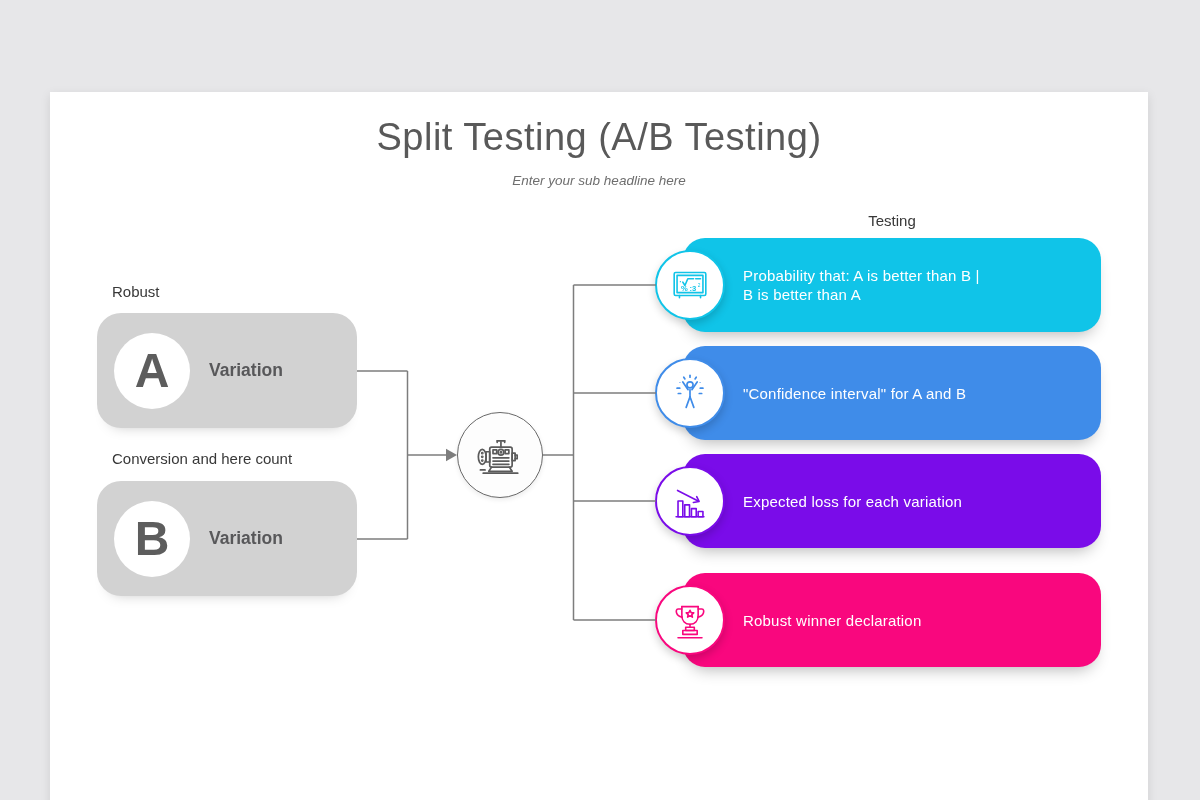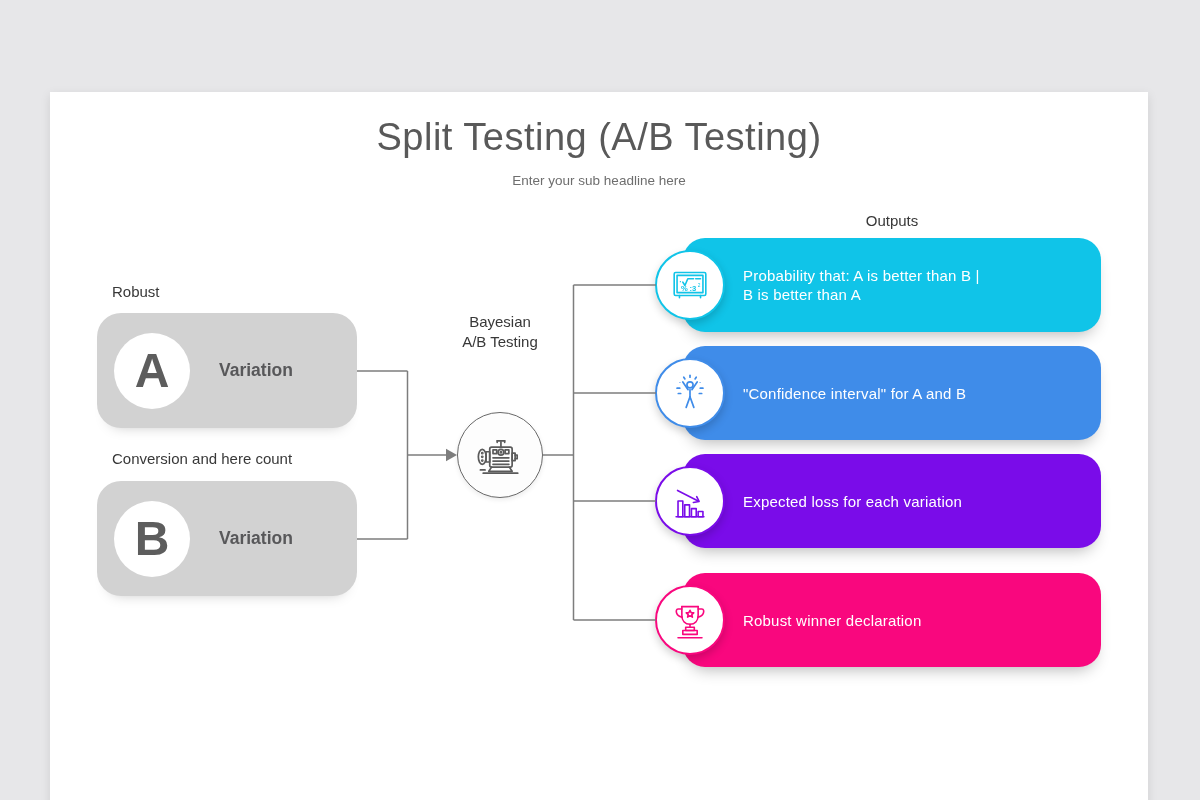--- a/index.html
+++ b/index.html
@@ -20,21 +20,21 @@
   
   .title {
     position: absolute; left: 0; top: 24px; width: 100%;
     text-align: center;
     font-size: 38px; font-weight: 400; color: #595959;
     letter-spacing: 0.5px;
   }
   .subtitle {
     position: absolute; left: 0; top: 81px; width: 100%;
     text-align: center;
-    font-size: 13.5px; color: #6e6e6e;
+    font-size: 13.5px; color: #6e6e6e; font-style: italic;
   }
   
   .sec-label { position: absolute; font-size: 15px; color: #383838; }
   .inputs-label { left: 62px; top: 191px; }
   .conversion-label { left: 62px; top: 358px; }
   .outputs-label { left: 742px; top: 120px; width: 200px; text-align: center; }
   .bayesian-label {
     position: absolute; left: 370px; top: 220px; width: 160px;
     text-align: center; font-size: 15px; color: #383838;
     line-height: 20px; white-space: pre-line;
@@ -49,21 +49,21 @@
   }
   .card-a { top: 221px; }
   .card-b { top: 389px; }
   .letter-circle {
     width: 76px; height: 76px; margin-left: 17px;
     background: #ffffff; border-radius: 50%;
     display: flex; align-items: center; justify-content: center;
     flex: 0 0 auto;
   }
   .letter { font-size: 48px; font-weight: 700; color: #5d5d5d; }
-  .variation-label { margin-left: 29px; font-size: 17.5px; font-weight: 700; color: #58585a; }
+  .variation-label { margin-left: 19px; font-size: 17.5px; font-weight: 700; color: #58585a; }
   
   .engine-circle {
     position: absolute; left: 407px; top: 320px;
     width: 86px; height: 86px;
     background: #fdfdfd;
     border: 1.5px solid #696969; border-radius: 50%;
     display: flex; align-items: center; justify-content: center;
     color: #5a5a5a;
     box-shadow: 0 2px 5px rgba(0,0,0,0.08);
   }
@@ -123,22 +123,20 @@
 
   <div class="sec-label conversion-label">Conversion and here count</div>
 
   <div class="input-card card-b">
     <div class="letter-circle">
       <span class="letter">B</span>
     </div>
     <span class="variation-label">Variation</span>
   </div>
 
-  <div class="bayesian-label">Bayesian
-A/B Testing</div>
 
   <div class="engine-circle">
     <svg class="icon" width="56" height="56" viewBox="0 0 60 60" stroke="currentColor" fill="none" stroke-width="1.7" stroke-linecap="round" stroke-linejoin="round">
       <path d="M9 46 h5"></path>
       <path d="M12 49.5 H49"></path>
       <path d="M21 43 L18 47.5 H43 L40 43"></path>
       <rect x="19" y="21.5" width="24" height="21.5" rx="2"></rect>
       <rect x="22.5" y="24.5" width="4" height="4"></rect>
       <rect x="35.5" y="24.5" width="4" height="4"></rect>
       <path d="M22.5 33 H39.5"></path>
@@ -152,21 +150,21 @@
       <rect x="15" y="26.5" width="4" height="11"></rect>
       <ellipse cx="11" cy="32" rx="4.2" ry="8"></ellipse>
       <circle cx="11" cy="28" r="0.6" fill="currentColor"></circle>
       <circle cx="11" cy="32" r="0.6" fill="currentColor"></circle>
       <circle cx="11" cy="36" r="0.6" fill="currentColor"></circle>
       <rect x="43" y="28" width="3.2" height="8"></rect>
       <path d="M46.2 30 h2.2 v4 h-2.2"></path>
     </svg>
   </div>
 
-  <div class="sec-label outputs-label">Outputs</div>
+  <div class="sec-label outputs-label">Testing</div>
 
   <div class="out-row row-1">
     <div class="out-box" style="background-color: rgb(16, 196, 232);">
       <span class="out-text">Probability that: A is better than B |
 B is better than A</span>
     </div>
     <div class="icon-circle" style="border-color: rgb(16, 196, 232); color: rgb(16, 196, 232);">
       <svg class="icon" width="46" height="46" viewBox="0 0 48 48" stroke="currentColor" fill="none" stroke-width="1.6" stroke-linecap="round" stroke-linejoin="round">
         <rect x="7.5" y="11" width="33" height="24" rx="1.5"></rect>
         <rect x="10.5" y="14" width="27" height="18"></rect>

